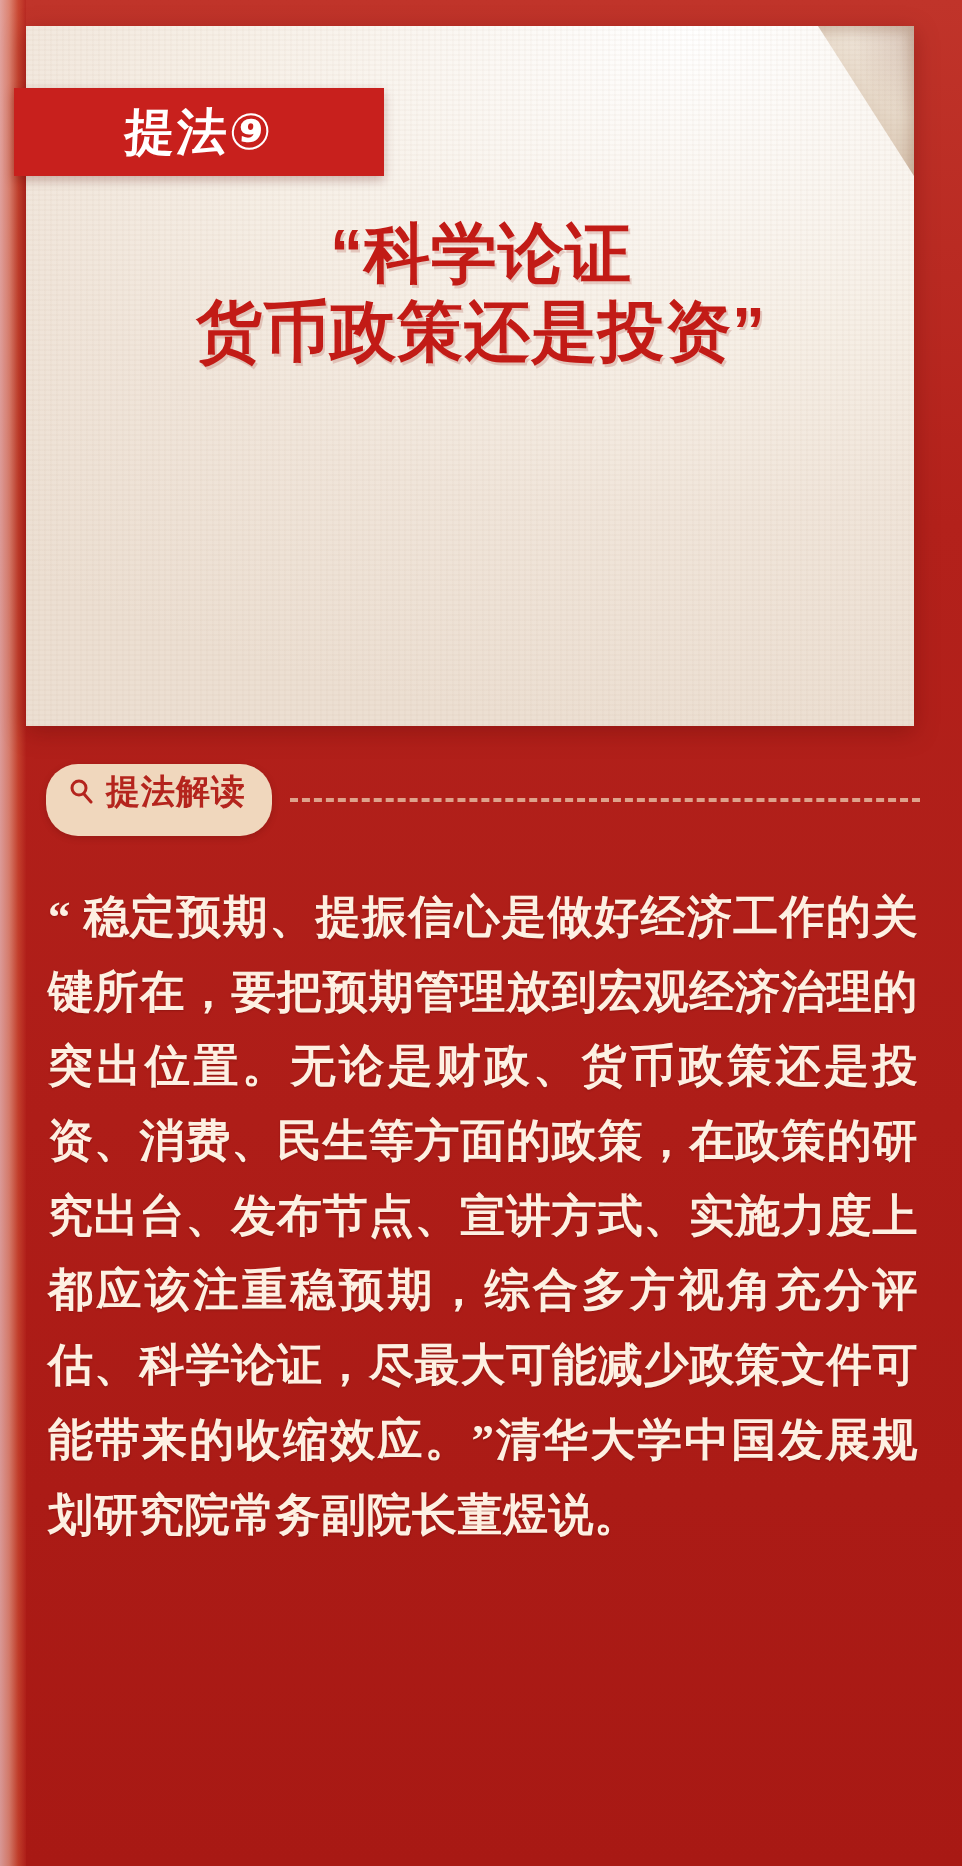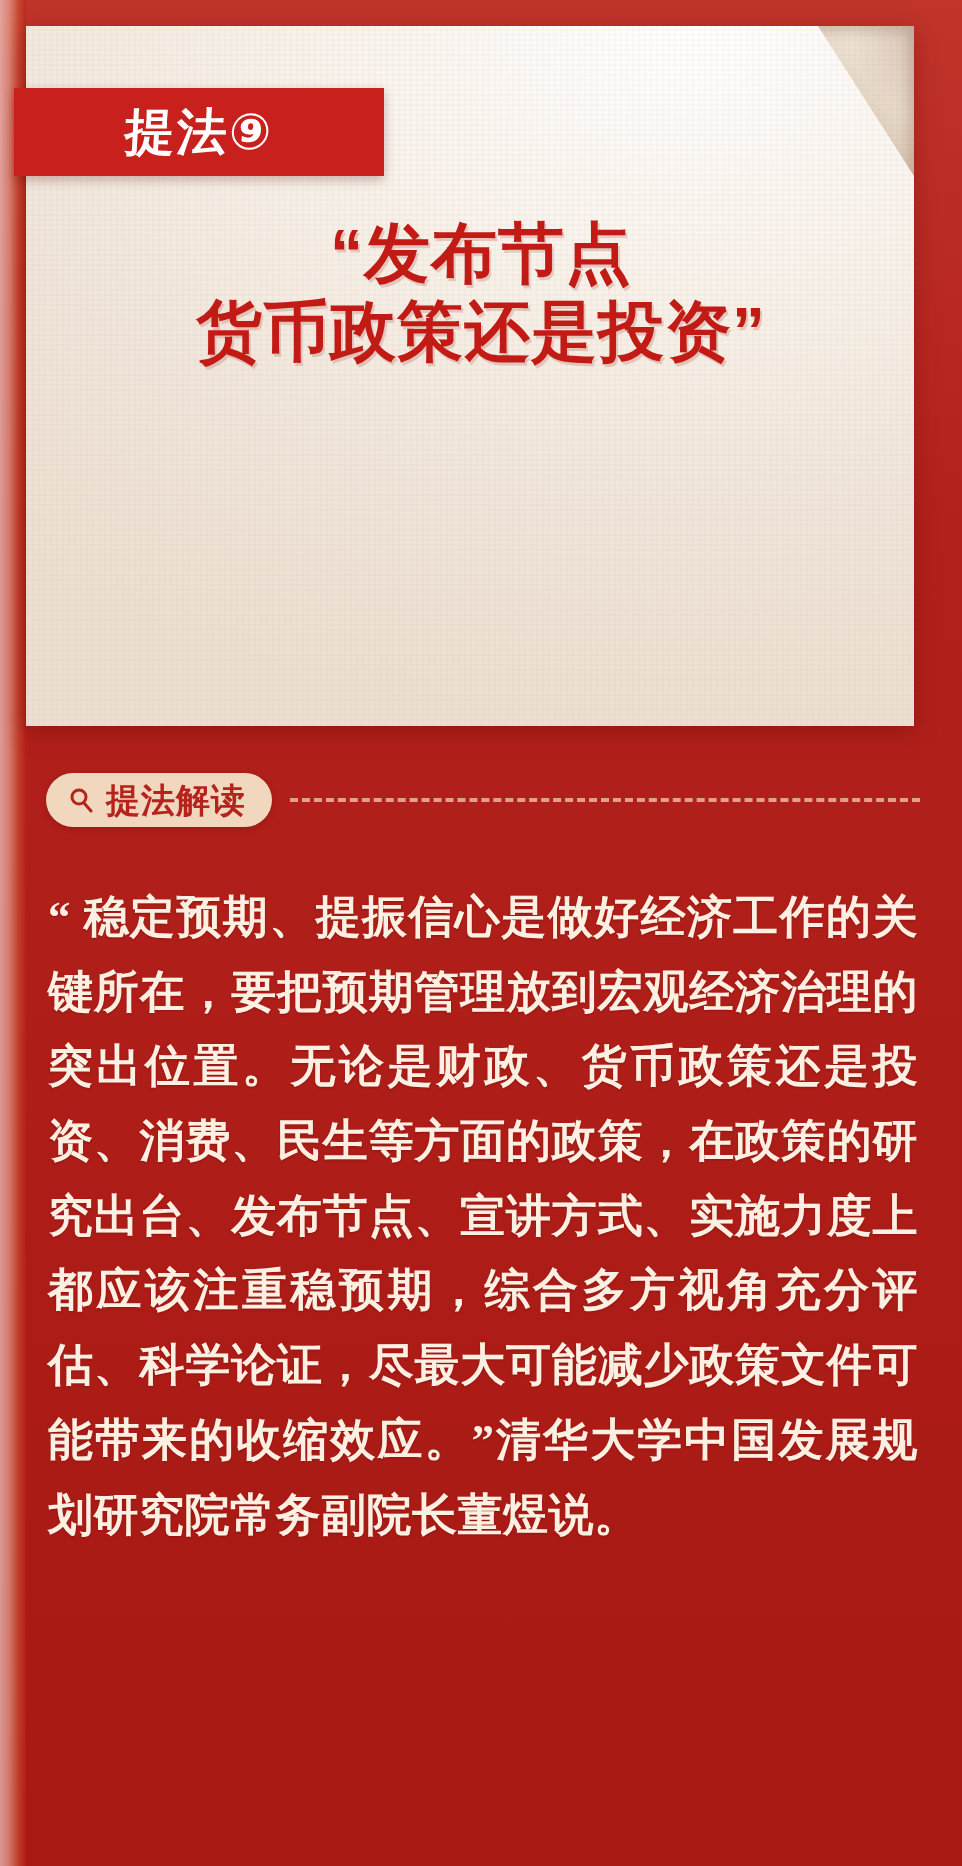--- a/index.html
+++ b/index.html
@@ -134,21 +134,21 @@
     height:60px;
     display:flex;
     align-items:center;
   }
   .pill{
     display:flex;
     align-items:center;
     gap:12px;
     background:#f0d7bd;
     border-radius:32px;
-    padding:10px 26px 10px 22px;
+    padding:10px 26px 28px 22px;
     box-shadow:0 2px 6px rgba(80,10,6,.25);
   }
   .pill .lens{
     width:26px;height:26px;
     display:block;
   }
   .pill .pill-txt{
     color:#b4241d;
     font-family:"Liberation Sans","DejaVu Sans",sans-serif;
     font-weight:700;
@@ -189,21 +189,21 @@
   <div class="paper">
     <div class="curl"></div>
     <div class="curl-shadow"></div>
   </div>
 
   <div class="label-tag">
     <span class="txt">提法⑨</span>
   </div>
 
   <div class="headline">
-    <span class="l1">“发布节点</span>
+    <span class="l1">“科学论证</span>
     <span class="l2">货币政策还是投资”</span>
   </div>
 
 
   <div class="section-head">
     <div class="pill">
       <span class="lens">
         <svg viewBox="0 0 26 26" width="26" height="26" aria-hidden="true">
           <circle cx="11" cy="10" r="7" fill="none" stroke="#b4241d" stroke-width="3"></circle>
           <line x1="16" y1="16" x2="23" y2="24" stroke="#b4241d" stroke-width="3" stroke-linecap="round"></line>

